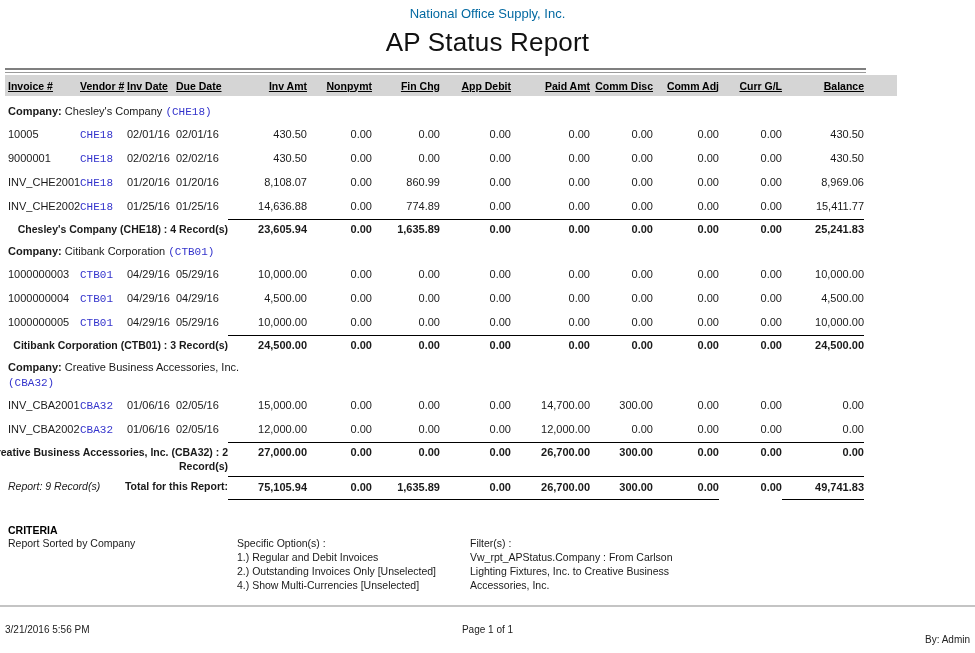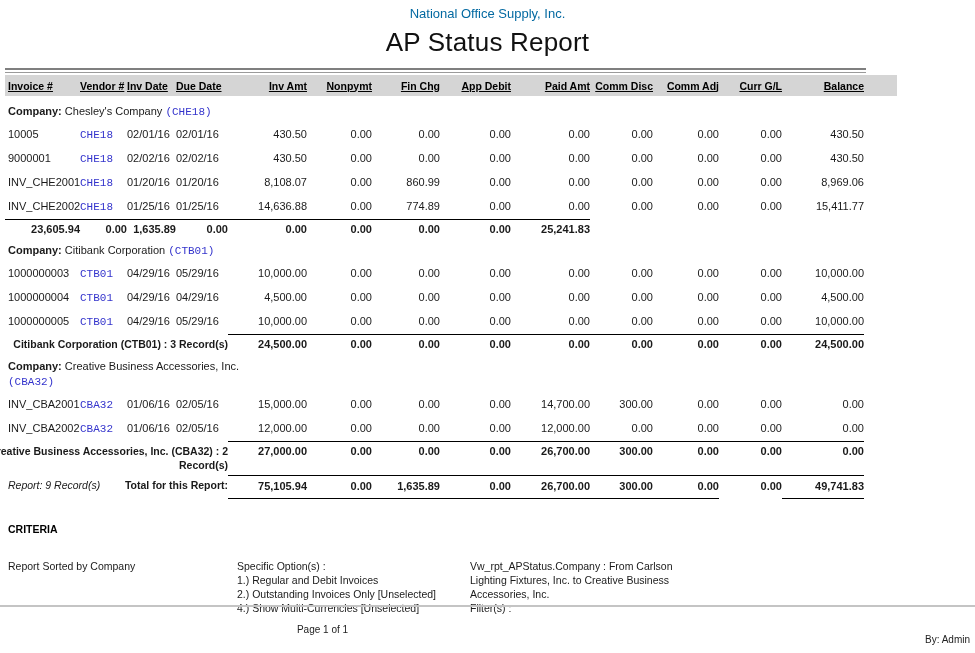--- a/index.html
+++ b/index.html
@@ -40,21 +40,21 @@
                            font-weight:bold; font-size:11px; }
   .report-total-row .rb { border-bottom:1px solid #000; }
   .rt-label-cell { grid-column:1 / span 4; display:flex; justify-content:space-between;
                    align-items:flex-start; padding-top:4px; }
   .rt-records { font-style:italic; font-size:10.5px; padding-left:3px; }
   .rt-caption { font-weight:bold; font-size:10.5px; }
 
   
   .criteria { margin-top:24px; margin-left:8px; }
   .criteria-heading { font-size:10.5px; font-weight:bold; color:#000; }
-  .criteria-cols { display:flex; margin-top:24px; font-size:10.5px; line-height:14px; }
+  .criteria-cols { display:flex; font-size:10.5px; line-height:14px; }
   .crit-col1 { width:229px; }
   .crit-col2 { width:233px; }
   .crit-col3 { width:215px; }
 
   
   .footer { position:absolute; left:0; bottom:0; width:975px; border-top:2px solid #c4c4c4;
             padding:7px 5px 8px 5px; display:flex; align-items:center; font-size:10px; color:#222; }
   .f-left { width:330px; text-align:left; }
   .f-center { flex:1; text-align:center; }
   .f-right { width:330px; text-align:right;margin-top:20px; }
@@ -153,20 +153,23 @@
     <div class="c amt">774.89</div>
     <div class="c amt">0.00</div>
     <div class="c amt">0.00</div>
     <div class="c amt">0.00</div>
     <div class="c amt">0.00</div>
     <div class="c amt">0.00</div>
     <div class="c amt">15,411.77</div>
   </div>
 </div>
     <div class="grid total-row">
+      <div class="total-label">
+            <div>Chesley's Company (CHE18) : 4 Record(s)</div>
+          </div>
       <div class="c amt tot">23,605.94</div>
       <div class="c amt tot">0.00</div>
       <div class="c amt tot">1,635.89</div>
       <div class="c amt tot">0.00</div>
       <div class="c amt tot">0.00</div>
       <div class="c amt tot">0.00</div>
       <div class="c amt tot">0.00</div>
       <div class="c amt tot">0.00</div>
       <div class="c amt tot">25,241.83</div>
     </div>
@@ -322,24 +325,25 @@
       <div class="crit-col1">Report Sorted by Company</div>
       <div class="crit-col2">
         <div>Specific Option(s) :</div>
         <div>
             <div>1.) Regular and Debit Invoices</div>
             <div>2.) Outstanding Invoices Only [Unselected]</div>
             <div>4.) Show Multi-Currencies [Unselected]</div>
           </div>
       </div>
       <div class="crit-col3">
+        <div>Filter(s) :</div>
         <div>Vw_rpt_APStatus.Company :  From Carlson Lighting Fixtures, Inc. to Creative Business Accessories, Inc.</div>
-        <div>Filter(s) :</div>
       </div>
     </div>
   </div>
 
   <div class="footer">
+    <div class="f-left">3/21/2016 5:56 PM</div>
     <div class="f-center">Page 1 of 1</div>
     <div class="f-right">By: Admin</div>
   </div>
 
 </div>
 
 </body></html>

